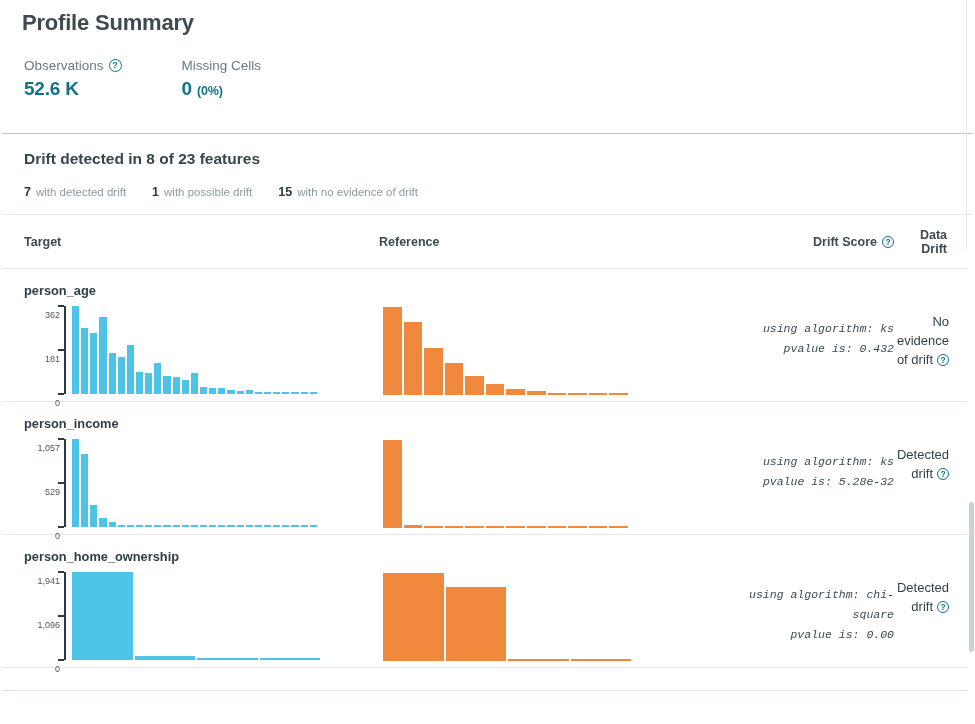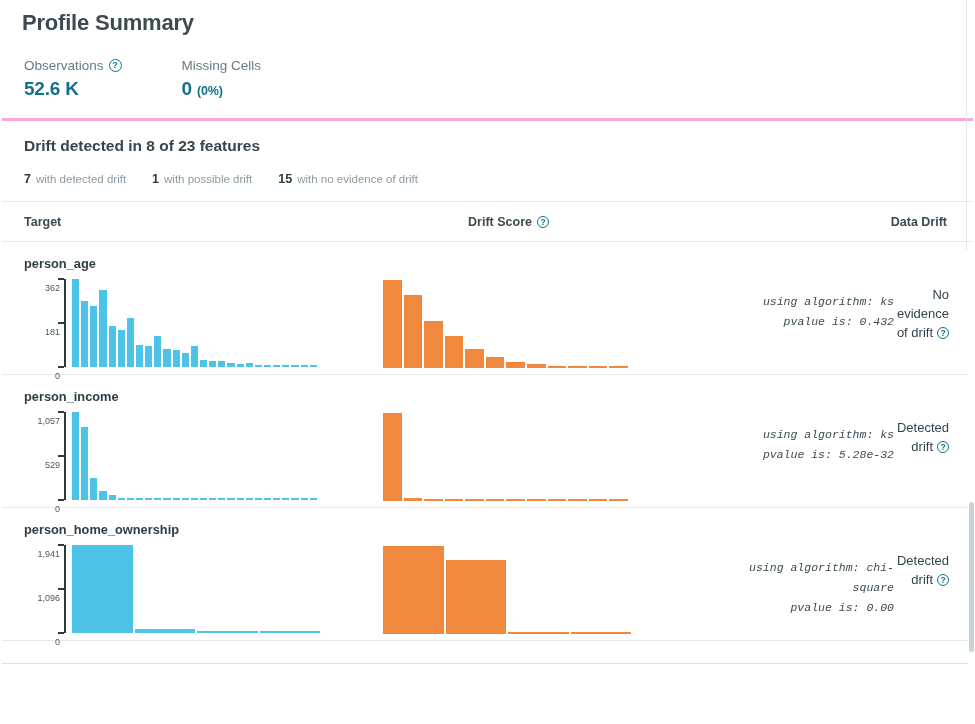--- a/index.html
+++ b/index.html
@@ -38,22 +38,22 @@
     width: 13px; height: 13px; border-radius: 50%;
     border: 1.3px solid #11728a; color: #11728a;
     font-size: 9px; line-height: 1; font-weight: bold;
     font-family: "Liberation Sans", sans-serif;
     flex: none;
   }
   .help.sm { width: 12px; height: 12px; font-size: 8.5px; }
 
   
   .card {
-    margin: 18px 2px 0 2px;
-    border-top: 3px solid #f9a8d4;
+    margin: 33px 2px 0 2px;
+    border-top: 1px solid #f9a8d4;
     border-bottom: 1px solid #dde4e7;
     background: #fff;
   }
   .card-head {
     display: flex; align-items: flex-start; justify-content: space-between;
     padding: 16px 22px 14px 22px;
     border-bottom: 1px solid #e4eaed;
   }
   .drift-title {
     font-size: 15.5px; font-weight: bold; color: #37454d;
@@ -215,20 +215,21 @@
         <span class="count-group">
           <span class="count-num">15</span><span class="count-txt">with no evidence of drift</span>
         </span>
       </div>
     </div>
 
   </div>
 
   <div class="tbl-head">
     <div class="col-target">Target</div>
+    <div class="col-reference">Reference</div>
     <div class="col-score">
       <span>Drift Score</span>
       <span class="help sm">?</span>
     </div>
     <div class="col-drift">Data Drift</div>
   </div>
 
   <div id="rows-container">
       <div class="row">
         <div class="row-target">

